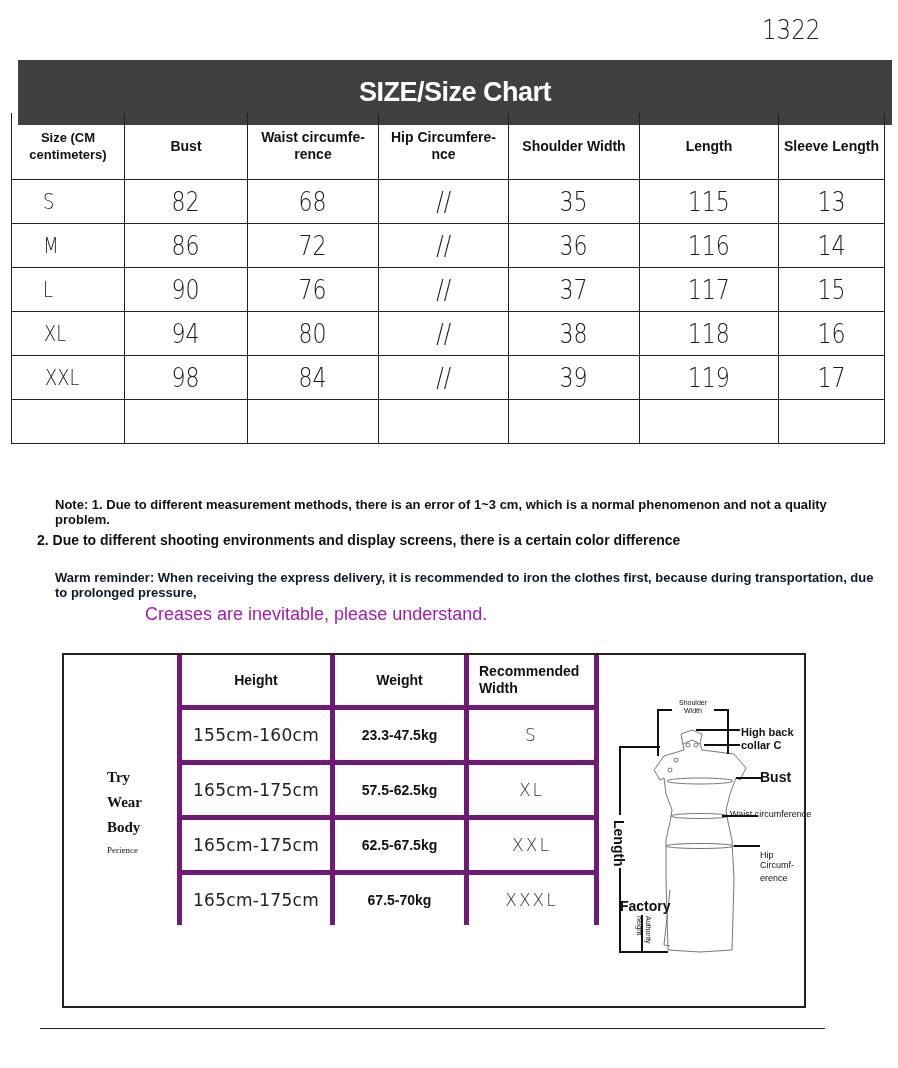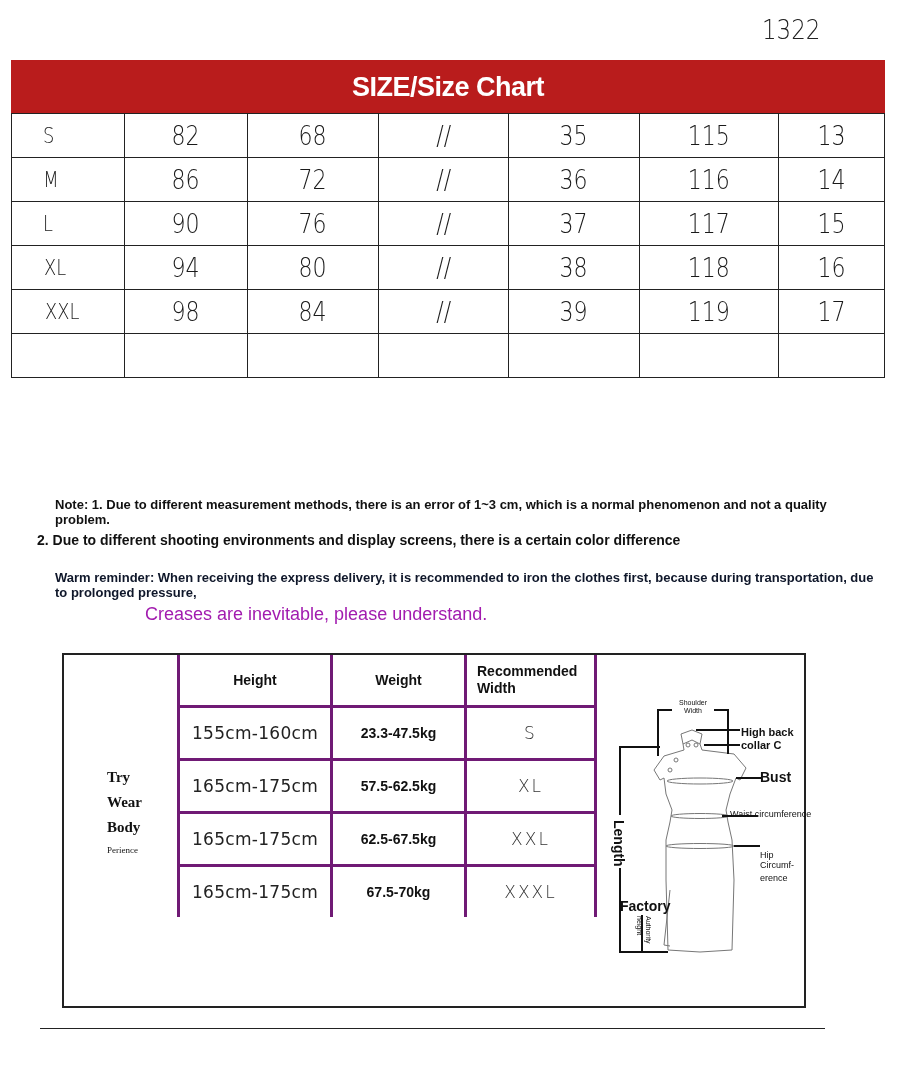--- a/index.html
+++ b/index.html
@@ -3,21 +3,21 @@
 <meta charset="utf-8">
 <style>
   html, body { margin: 0; padding: 0; background: #ffffff; }
   body { width: 898px; height: 1068px; position: relative; overflow: hidden;
          font-family: "Liberation Sans", "DejaVu Sans", sans-serif; color: #111; }
 
   .product-code { position: absolute; left: 762px; top: 14px; font-size: 27px; color: #222;
                   font-family: "DejaVu Sans", sans-serif; font-weight: 300; letter-spacing: 0px; transform: scaleX(0.85); transform-origin: left top; }
 
   
-  .chart-title-bar { position: absolute; left: 11px; top: 60px; width: 874px; height: 54px; background: #b91c1c;
+  .chart-title-bar { position: absolute; left: 18px; top: 60px; width: 874px; height: 65px; background: #404040;
                      display: flex; align-items: center; justify-content: center; }
   .chart-title-bar span { color: #fff; font-size: 27px; font-weight: bold; letter-spacing: -0.5px; }
 
   table.size-table { position: absolute; left: 11px; top: 113px; border-collapse: collapse; table-layout: fixed; }
   table.size-table td, table.size-table th { border: 1px solid #222; padding: 0; text-align: center; vertical-align: middle; }
   table.size-table tr:first-child th { border-top: none; }
   table.size-table td:last-child, table.size-table th:last-child { border-right: 1px solid #222; }
   table.size-table th { height: 66px; font-size: 14px; font-weight: bold; line-height: 17px; color: #111; }
   table.size-table td { height: 43px; font-size: 26px; font-family: "DejaVu Sans", sans-serif; font-weight: 300; color: #1a1a1a; }
   table.size-table td.size-label { text-align: left; padding-left: 30px; font-size: 21px; }
@@ -31,21 +31,21 @@
   .note2 b { font-weight: bold; }
   .warm { position: absolute; left: 55px; top: 570px; width: 830px; font-size: 13px; line-height: 15px; color: #0f172a; font-weight: bold; }
   .creases { position: absolute; left: 145px; top: 604px; font-size: 18px; color: #a21caf; font-weight: normal; }
 
   
   .rec-box { position: absolute; left: 62px; top: 653px; width: 744px; height: 355px;
              border: 2px solid #222; box-sizing: border-box; }
   .try-label { position: absolute; left: 107px; top: 765px; font-size: 15px; font-weight: bold; line-height: 25px; color: #111; font-family: Liberation Serif, serif; }
   .try-label .small { font-size: 9px; font-weight: normal; display: block; line-height: 20px; }
   table.rec-table { position: absolute; left: 177px; top: 655px; border-collapse: collapse; table-layout: fixed; }
-  table.rec-table td, table.rec-table th { border: 3px solid #701a75; padding: 0; text-align: center; vertical-align: middle; }
+  table.rec-table td, table.rec-table th { border: 5px solid #701a75; padding: 0; text-align: center; vertical-align: middle; }
   table.rec-table tr:first-child th { border-top: none; }
   table.rec-table tr:last-child td { border-bottom: none; }
   table.rec-table th { height: 50px; font-size: 14px; font-weight: bold; color: #111; }
   table.rec-table th.rec-size { text-align: left; padding-left: 10px; line-height: 17px; }
   table.rec-table td { height: 50px; }
   .h-cell { font-family: "DejaVu Sans", sans-serif; font-size: 17px; color: #222; letter-spacing: 0.3px; }
   .w-cell { font-size: 14px; font-weight: bold; color: #111; }
   .s-cell { font-family: "DejaVu Sans", sans-serif; font-size: 17px; font-weight: 300; color: #333; letter-spacing: 2px; }
 
   
@@ -67,20 +67,29 @@
   <colgroup>
     <col style="width:113px">
       <col style="width:123px">
       <col style="width:131px">
       <col style="width:130px">
     <col style="width:131px">
       <col style="width:139px">
       <col style="width:106px">
   </colgroup>
   <tbody>
+      <tr class="size-header-row">
+    <th class="first">Size (CM centimeters)</th>
+    <th>Bust</th>
+    <th>Waist circumfe-rence</th>
+    <th>Hip Circumfere-nce</th>
+    <th>Shoulder Width</th>
+    <th>Length</th>
+    <th>Sleeve Length</th>
+  </tr>
   <tr>
     <td class="size-label"><span class="num">S</span></td>
     <td><span class="num">82</span></td>
     <td><span class="num">68</span></td>
     <td><span class="num">//</span></td>
     <td><span class="num">35</span></td>
     <td><span class="num">115</span></td>
     <td><span class="num">13</span></td>
   </tr>
   <tr>

